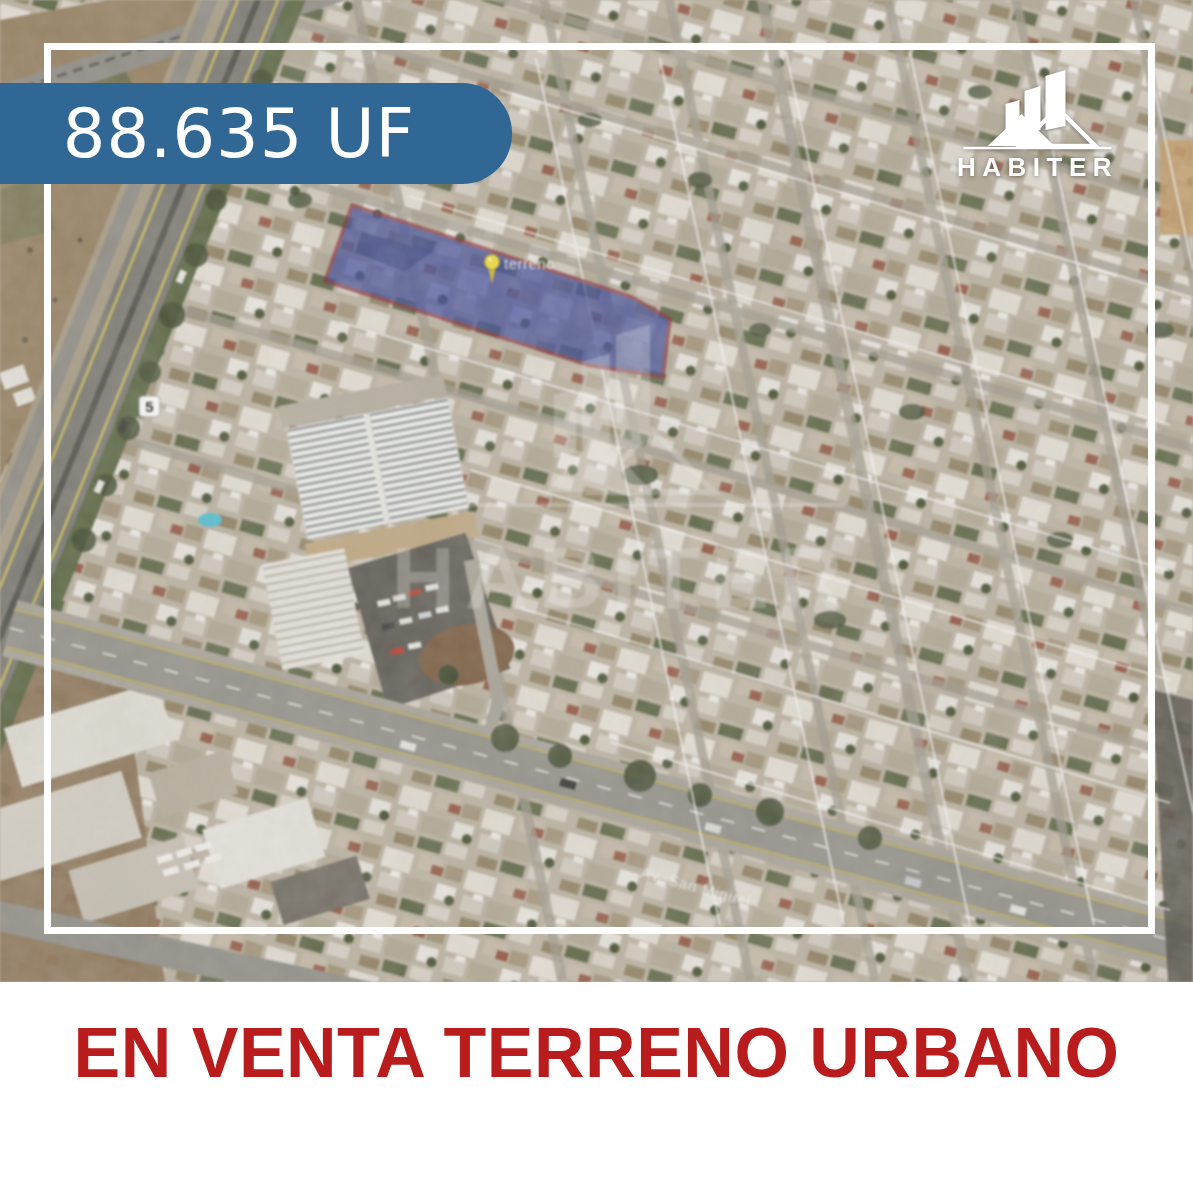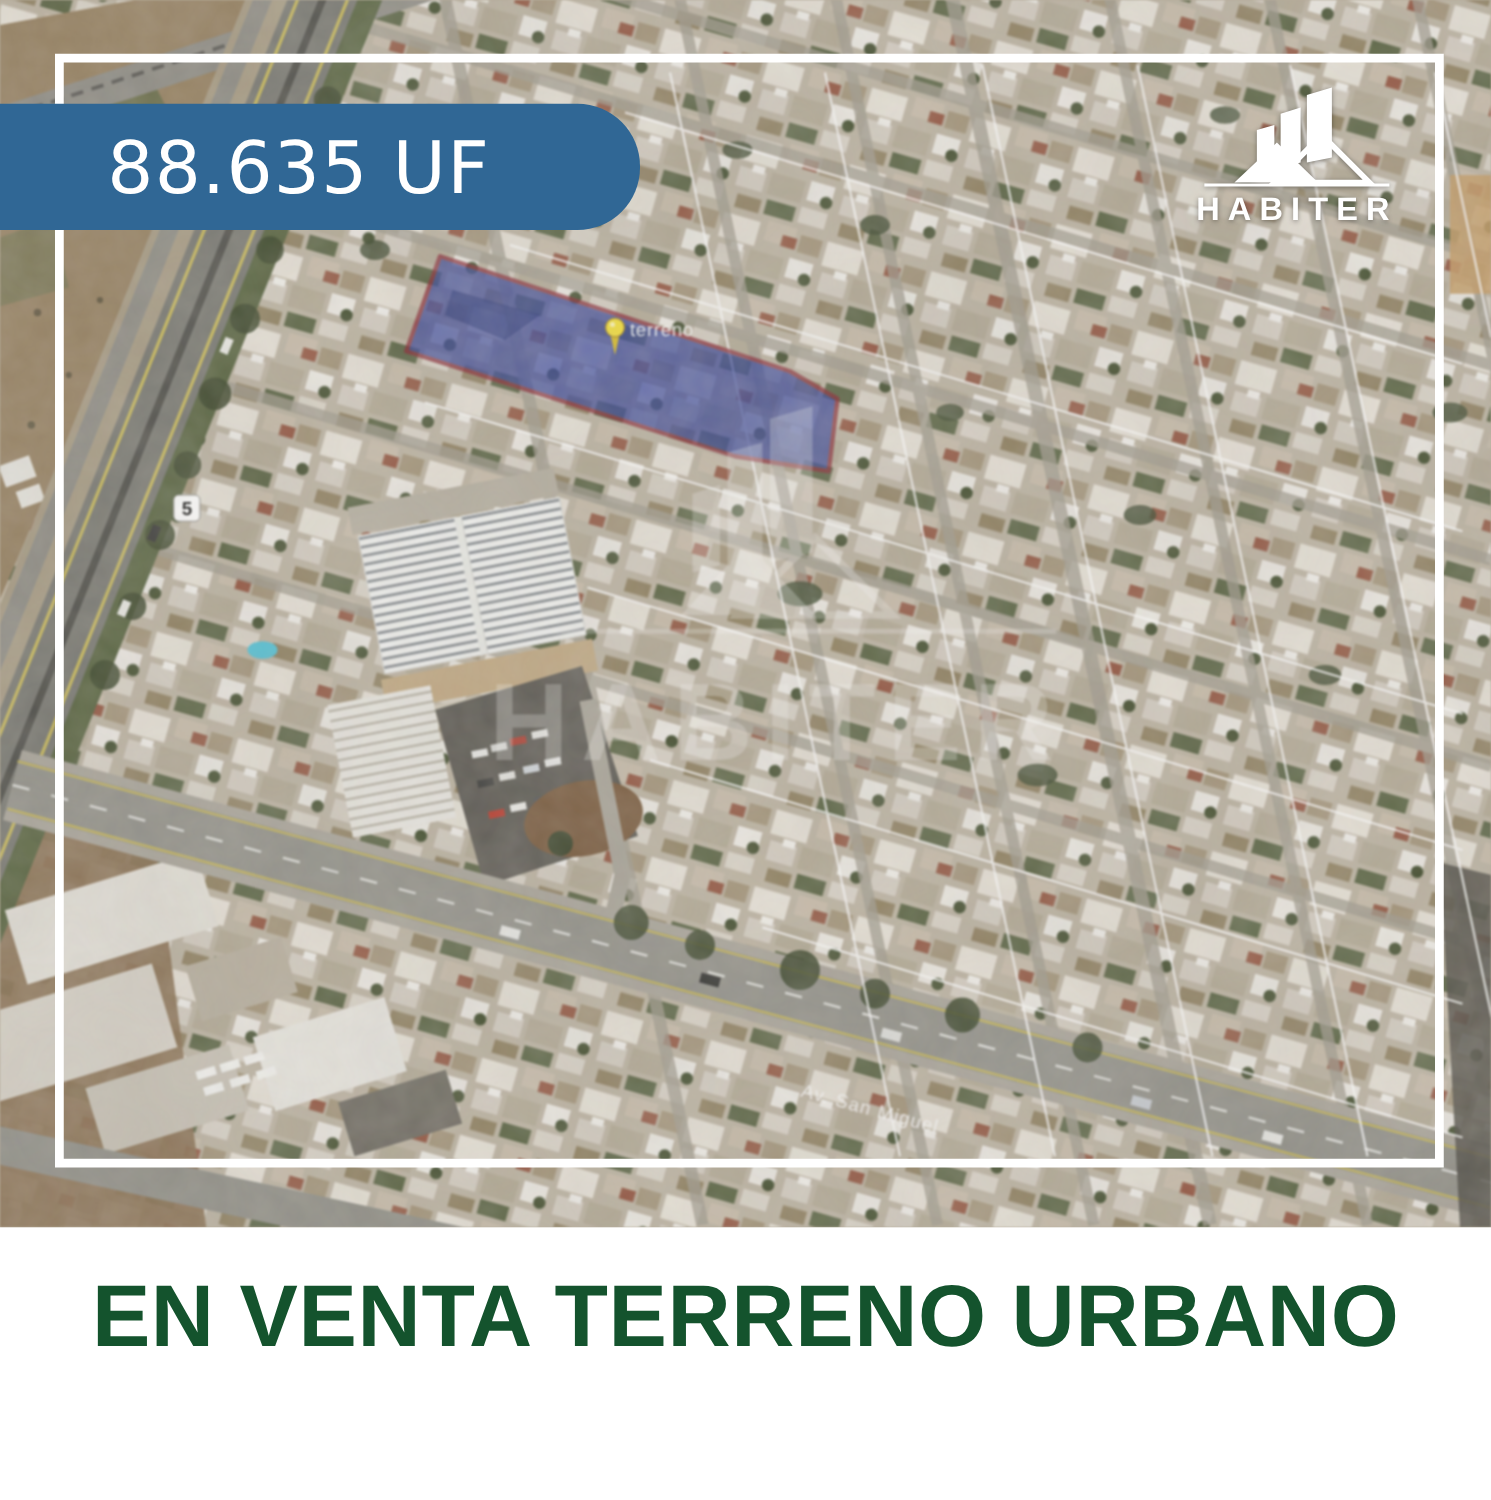--- a/index.html
+++ b/index.html
@@ -6,21 +6,21 @@
   .poster{position:relative;width:1193px;height:1200px;overflow:hidden;background:#fff;
           font-family:"Liberation Sans","DejaVu Sans",sans-serif;}
   .photo{position:absolute;left:0;top:0;width:1193px;height:982px;overflow:hidden;background:#b7ad9b;}
   .map{position:absolute;left:0;top:0;width:1193px;height:982px;
        filter:blur(0.9px) saturate(0.93) contrast(0.99);}
   .frame{position:absolute;left:44px;top:43px;width:1097px;height:877px;
          border:7px solid #ffffff;pointer-events:none;}
   .badge{position:absolute;left:0;top:83px;width:512px;height:101px;
          border-radius:0 50px 50px 0;display:flex;align-items:center;justify-content:center;
          padding-right:34px;box-sizing:border-box;}
-  .badge span{color:#ffffff;font-size:58px;font-weight:400;letter-spacing:1px;
+  .badge span{color:#ffffff;font-size:67px;font-weight:400;letter-spacing:1px;
               font-family:"DejaVu Sans","Liberation Sans",sans-serif;}
   .logo{position:absolute;left:925px;top:66px;width:225px;height:120px;}
   .logo svg{filter:drop-shadow(0 1px 2px rgba(0,0,0,.38));}
   .logo text{font-family:"Liberation Sans",sans-serif;}
   .caption{position:absolute;left:0;top:982px;width:1193px;height:218px;background:#ffffff;
            display:flex;flex-direction:column;align-items:center;padding-top:36px;box-sizing:border-box;}
   .cap1,.cap2{font-weight:bold;font-size:70px;line-height:70px;letter-spacing:0.5px;white-space:nowrap;}
   .cap2{margin-top:34px;}
 </style>
 </head>
@@ -286,17 +286,17 @@
           <polygon points="118,10 138,4 138,60 118,64"></polygon>
           <polygon points="60,80 94,48 127,80"></polygon>
           <polygon points="92,80 130,42 168,80" fill="none" stroke="#ffffff" stroke-width="4.5"></polygon>
           <line x1="36" y1="82" x2="184" y2="82" stroke="#ffffff" stroke-width="2.5"></line>
           <text x="110" y="110" text-anchor="middle" font-size="26" font-weight="600" letter-spacing="6.5" fill="#ffffff">HABITER</text>
         </g>
       </svg>
     </div>
   </div>
 
-  <div class="caption" style="color: #14532d;">
+  <div class="caption" style="color: #b91c1c;">
     <div class="cap1">EN VENTA TERRENO URBANO</div>
   </div>
 
 </div>
 
 </body></html>

